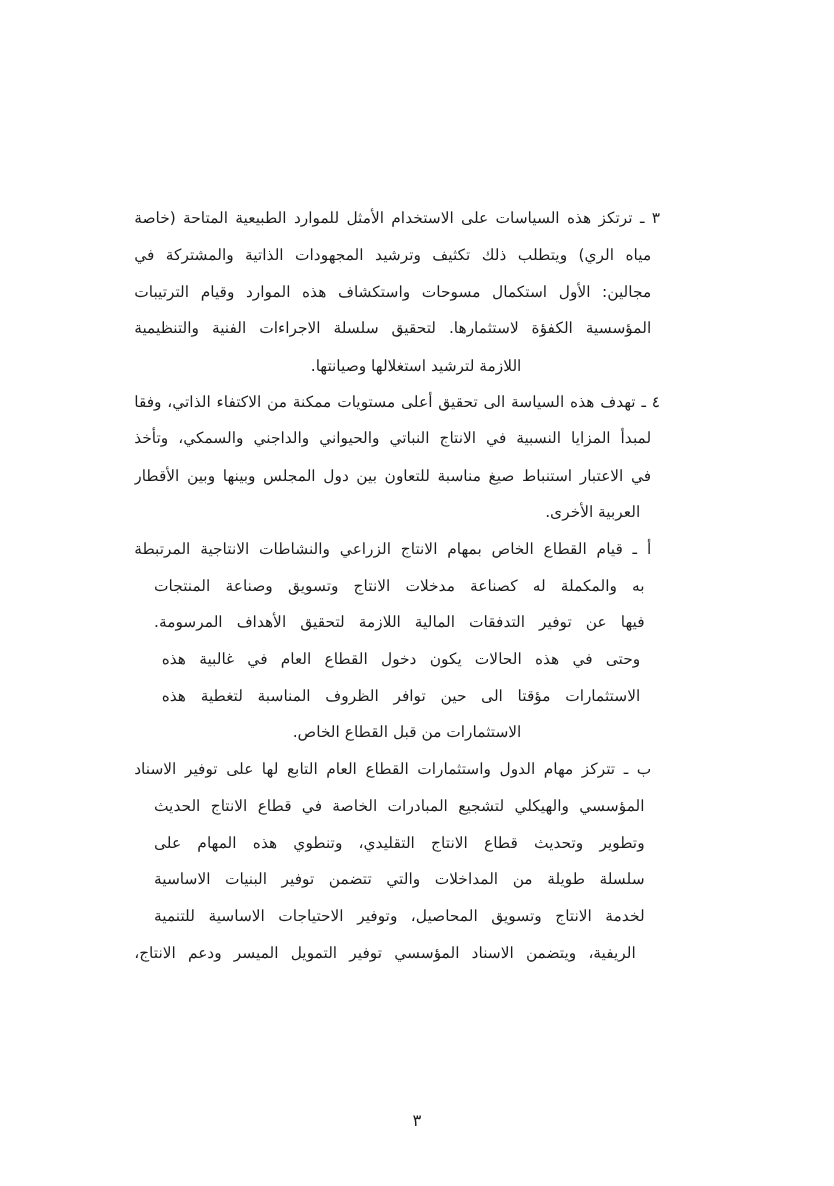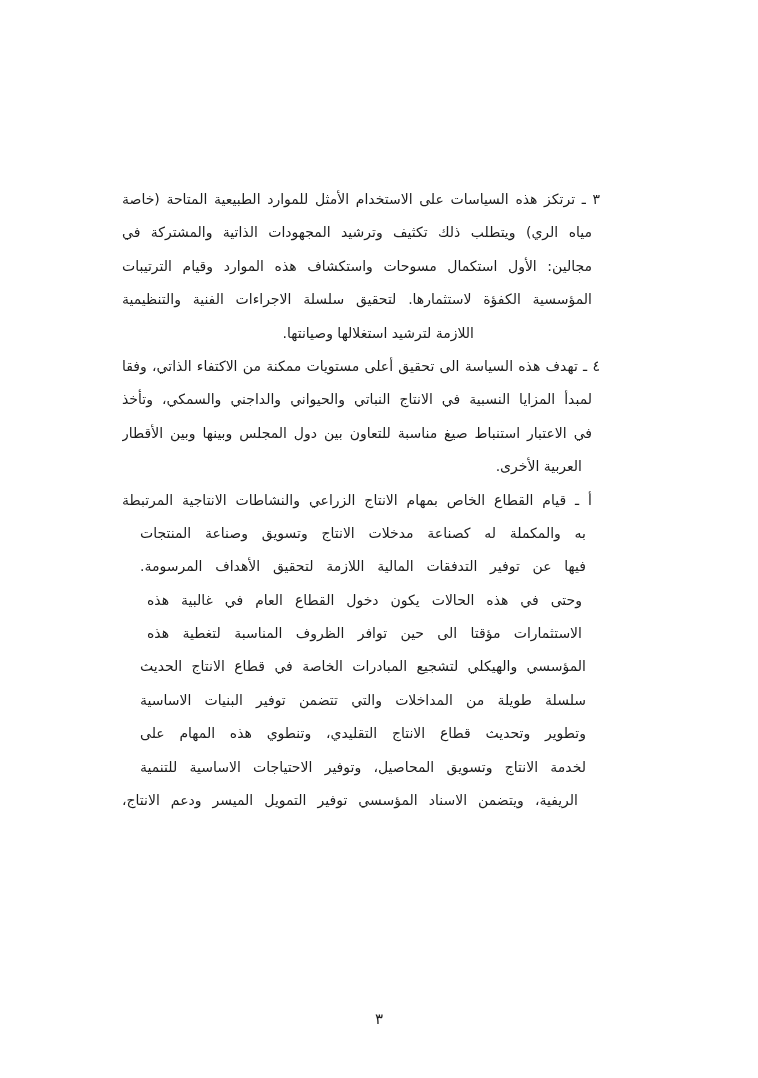--- a/index.html
+++ b/index.html
@@ -90,20 +90,22 @@
       <div class="line v-last-short">اللازمة لترشيد استغلالها وصيانتها.</div>
       <div class="line v-first">٤ ـ تهدف هذه السياسة الى تحقيق أعلى مستويات ممكنة من الاكتفاء الذاتي، وفقا</div>
       <div class="line v-cont">لمبدأ المزايا النسبية في الانتاج النباتي والحيواني والداجني والسمكي، وتأخذ</div>
       <div class="line v-cont">في الاعتبار استنباط صيغ مناسبة للتعاون بين دول المجلس وبينها وبين الأقطار</div>
       <div class="line v-last">العربية الأخرى.</div>
       <div class="line v-sub-first">أ ـ قيام القطاع الخاص بمهام الانتاج الزراعي والنشاطات الانتاجية المرتبطة</div>
       <div class="line v-sub-cont">به والمكملة له كصناعة مدخلات الانتاج وتسويق وصناعة المنتجات</div>
       <div class="line v-sub-cont">فيها عن توفير التدفقات المالية اللازمة لتحقيق الأهداف المرسومة.</div>
       <div class="line v-sub-para">وحتى في هذه الحالات يكون دخول القطاع العام في غالبية هذه</div>
       <div class="line v-sub-para">الاستثمارات مؤقتا الى حين توافر الظروف المناسبة لتغطية هذه</div>
+      <div class="line v-last-short">الاستثمارات من قبل القطاع الخاص.</div>
+      <div class="line v-sub-first">ب ـ تتركز مهام الدول واستثمارات القطاع العام التابع لها على توفير الاسناد</div>
       <div class="line v-sub-cont">المؤسسي والهيكلي لتشجيع المبادرات الخاصة في قطاع الانتاج الحديث</div>
+      <div class="line v-sub-cont">وتطوير وتحديث قطاع الانتاج التقليدي، وتنطوي هذه المهام على</div>
       <div class="line v-sub-cont">سلسلة طويلة من المداخلات والتي تتضمن توفير البنيات الاساسية</div>
-      <div class="line v-sub-cont">وتطوير وتحديث قطاع الانتاج التقليدي، وتنطوي هذه المهام على</div>
       <div class="line v-sub-cont">لخدمة الانتاج وتسويق المحاصيل، وتوفير الاحتياجات الاساسية للتنمية</div>
       <div class="line v-sub-cont-wide">الريفية، ويتضمن الاسناد المؤسسي توفير التمويل الميسر ودعم الانتاج،</div>
     </div>
   <div class="page-number">٣</div>
 </div>
 
 </body></html>

